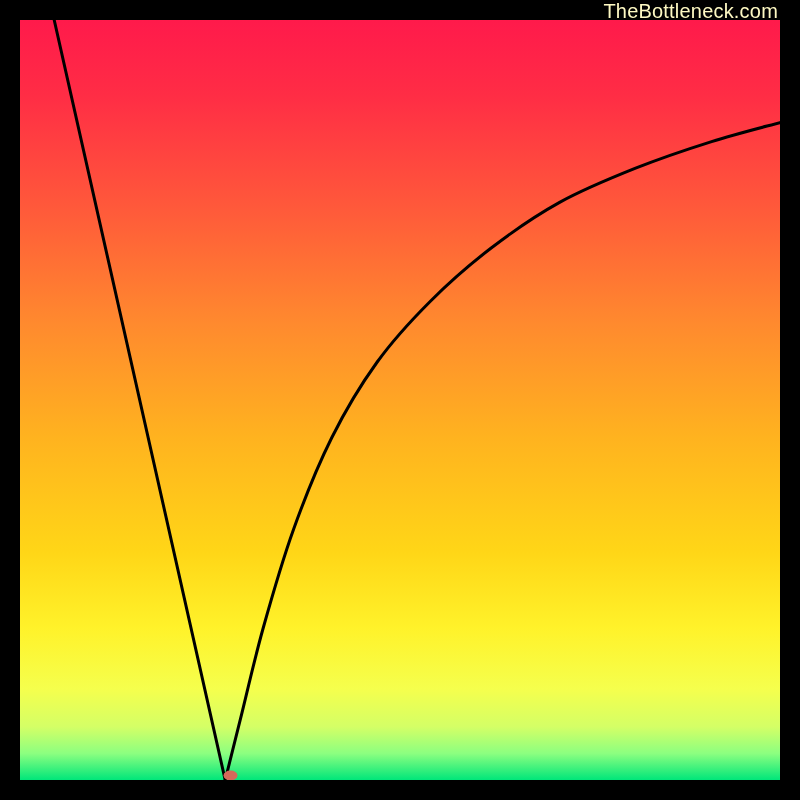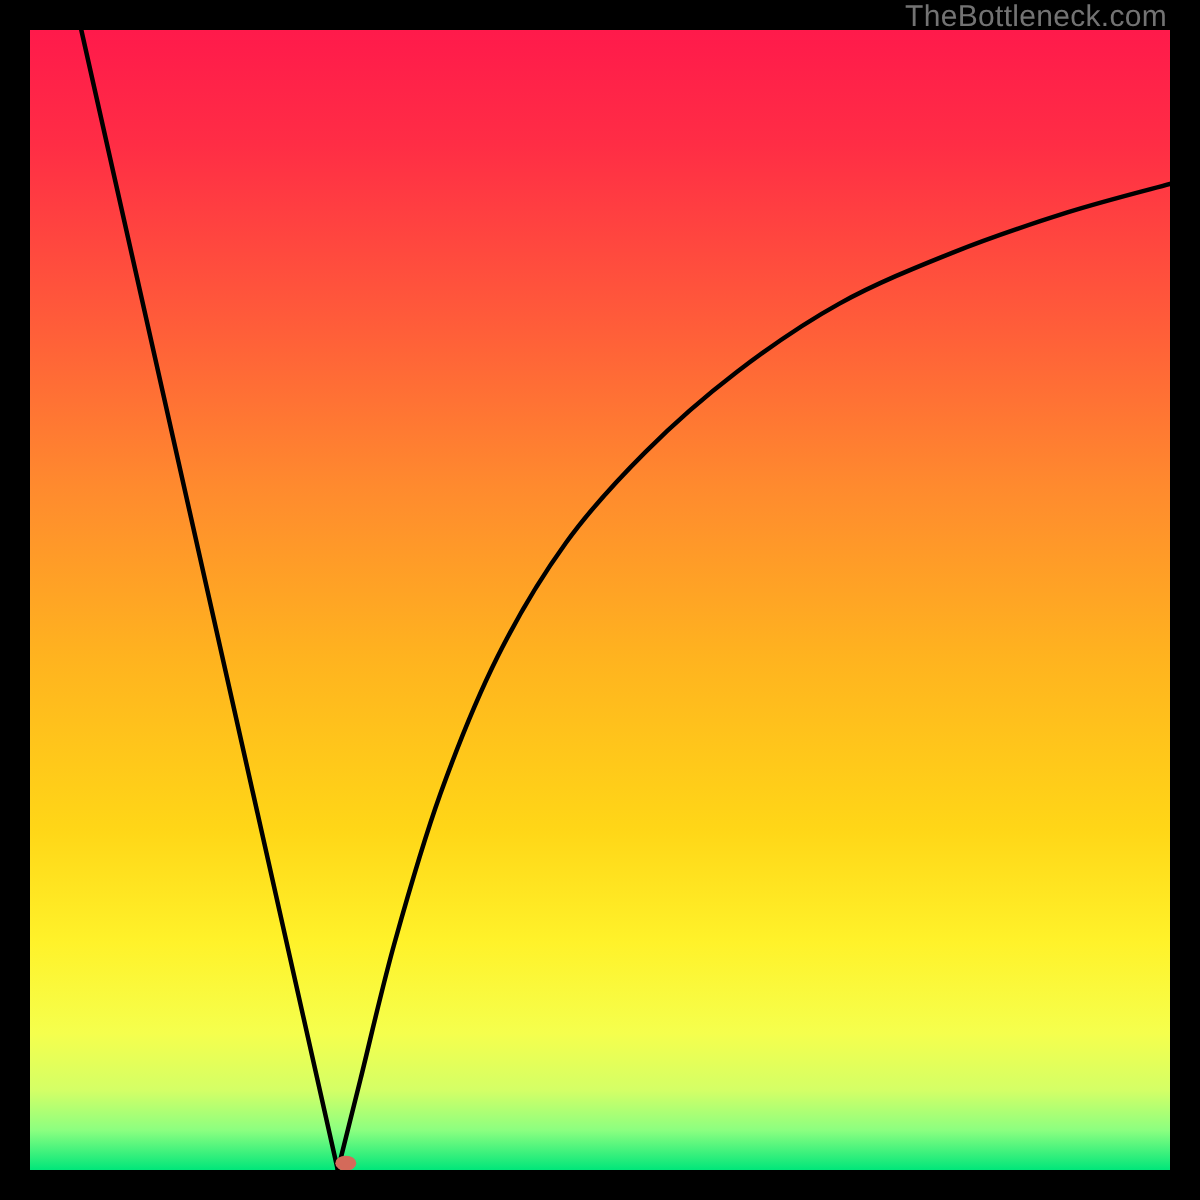--- a/index.html
+++ b/index.html
@@ -24,21 +24,21 @@
     top: 0;
     width: 760px;
     height: 760px;
   }
   .watermark {
     position: absolute;
     top: 0px;
     right: 22px;
     font-family: Arial, Helvetica, sans-serif;
     font-size: 20px;
-    color: #737373;
+    color: #fef9c3;
     letter-spacing: 0.2px;
     font-weight: 500;
   }
   svg { display: block; }
 </style>
 </head>
 <body>
 
 <div class="frame">
   <svg class="plot-area" viewBox="0 0 760 760">

